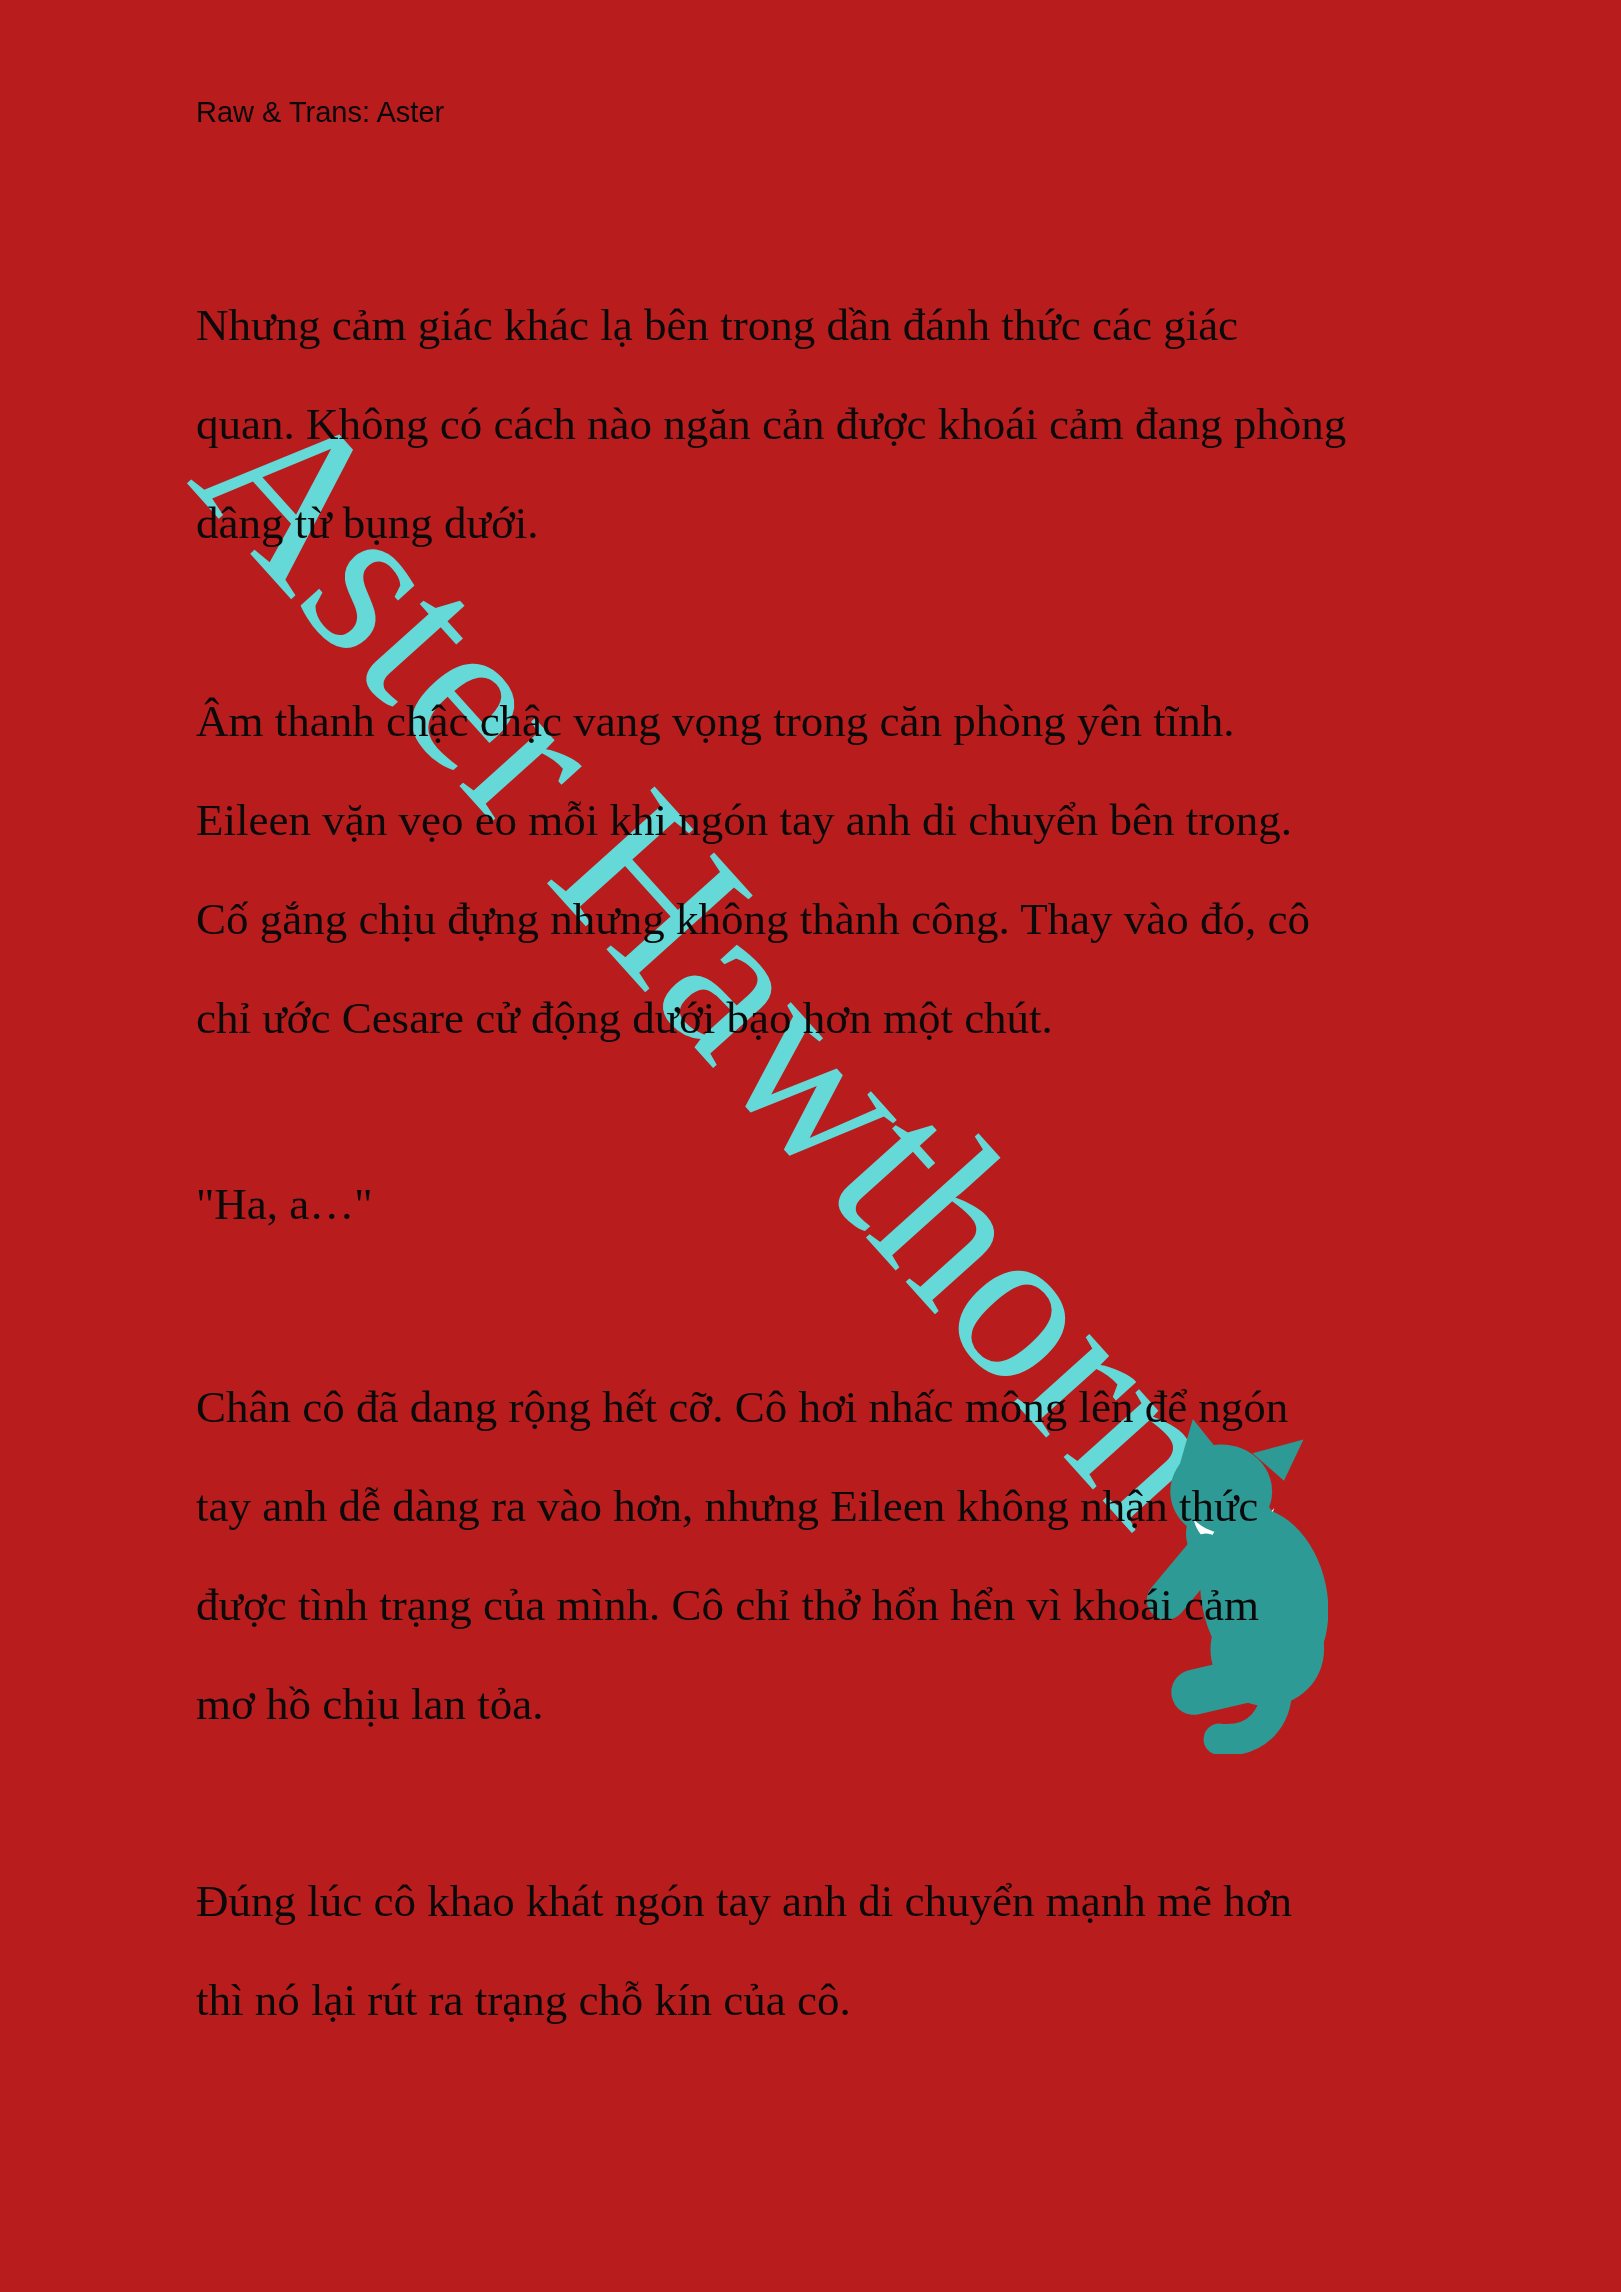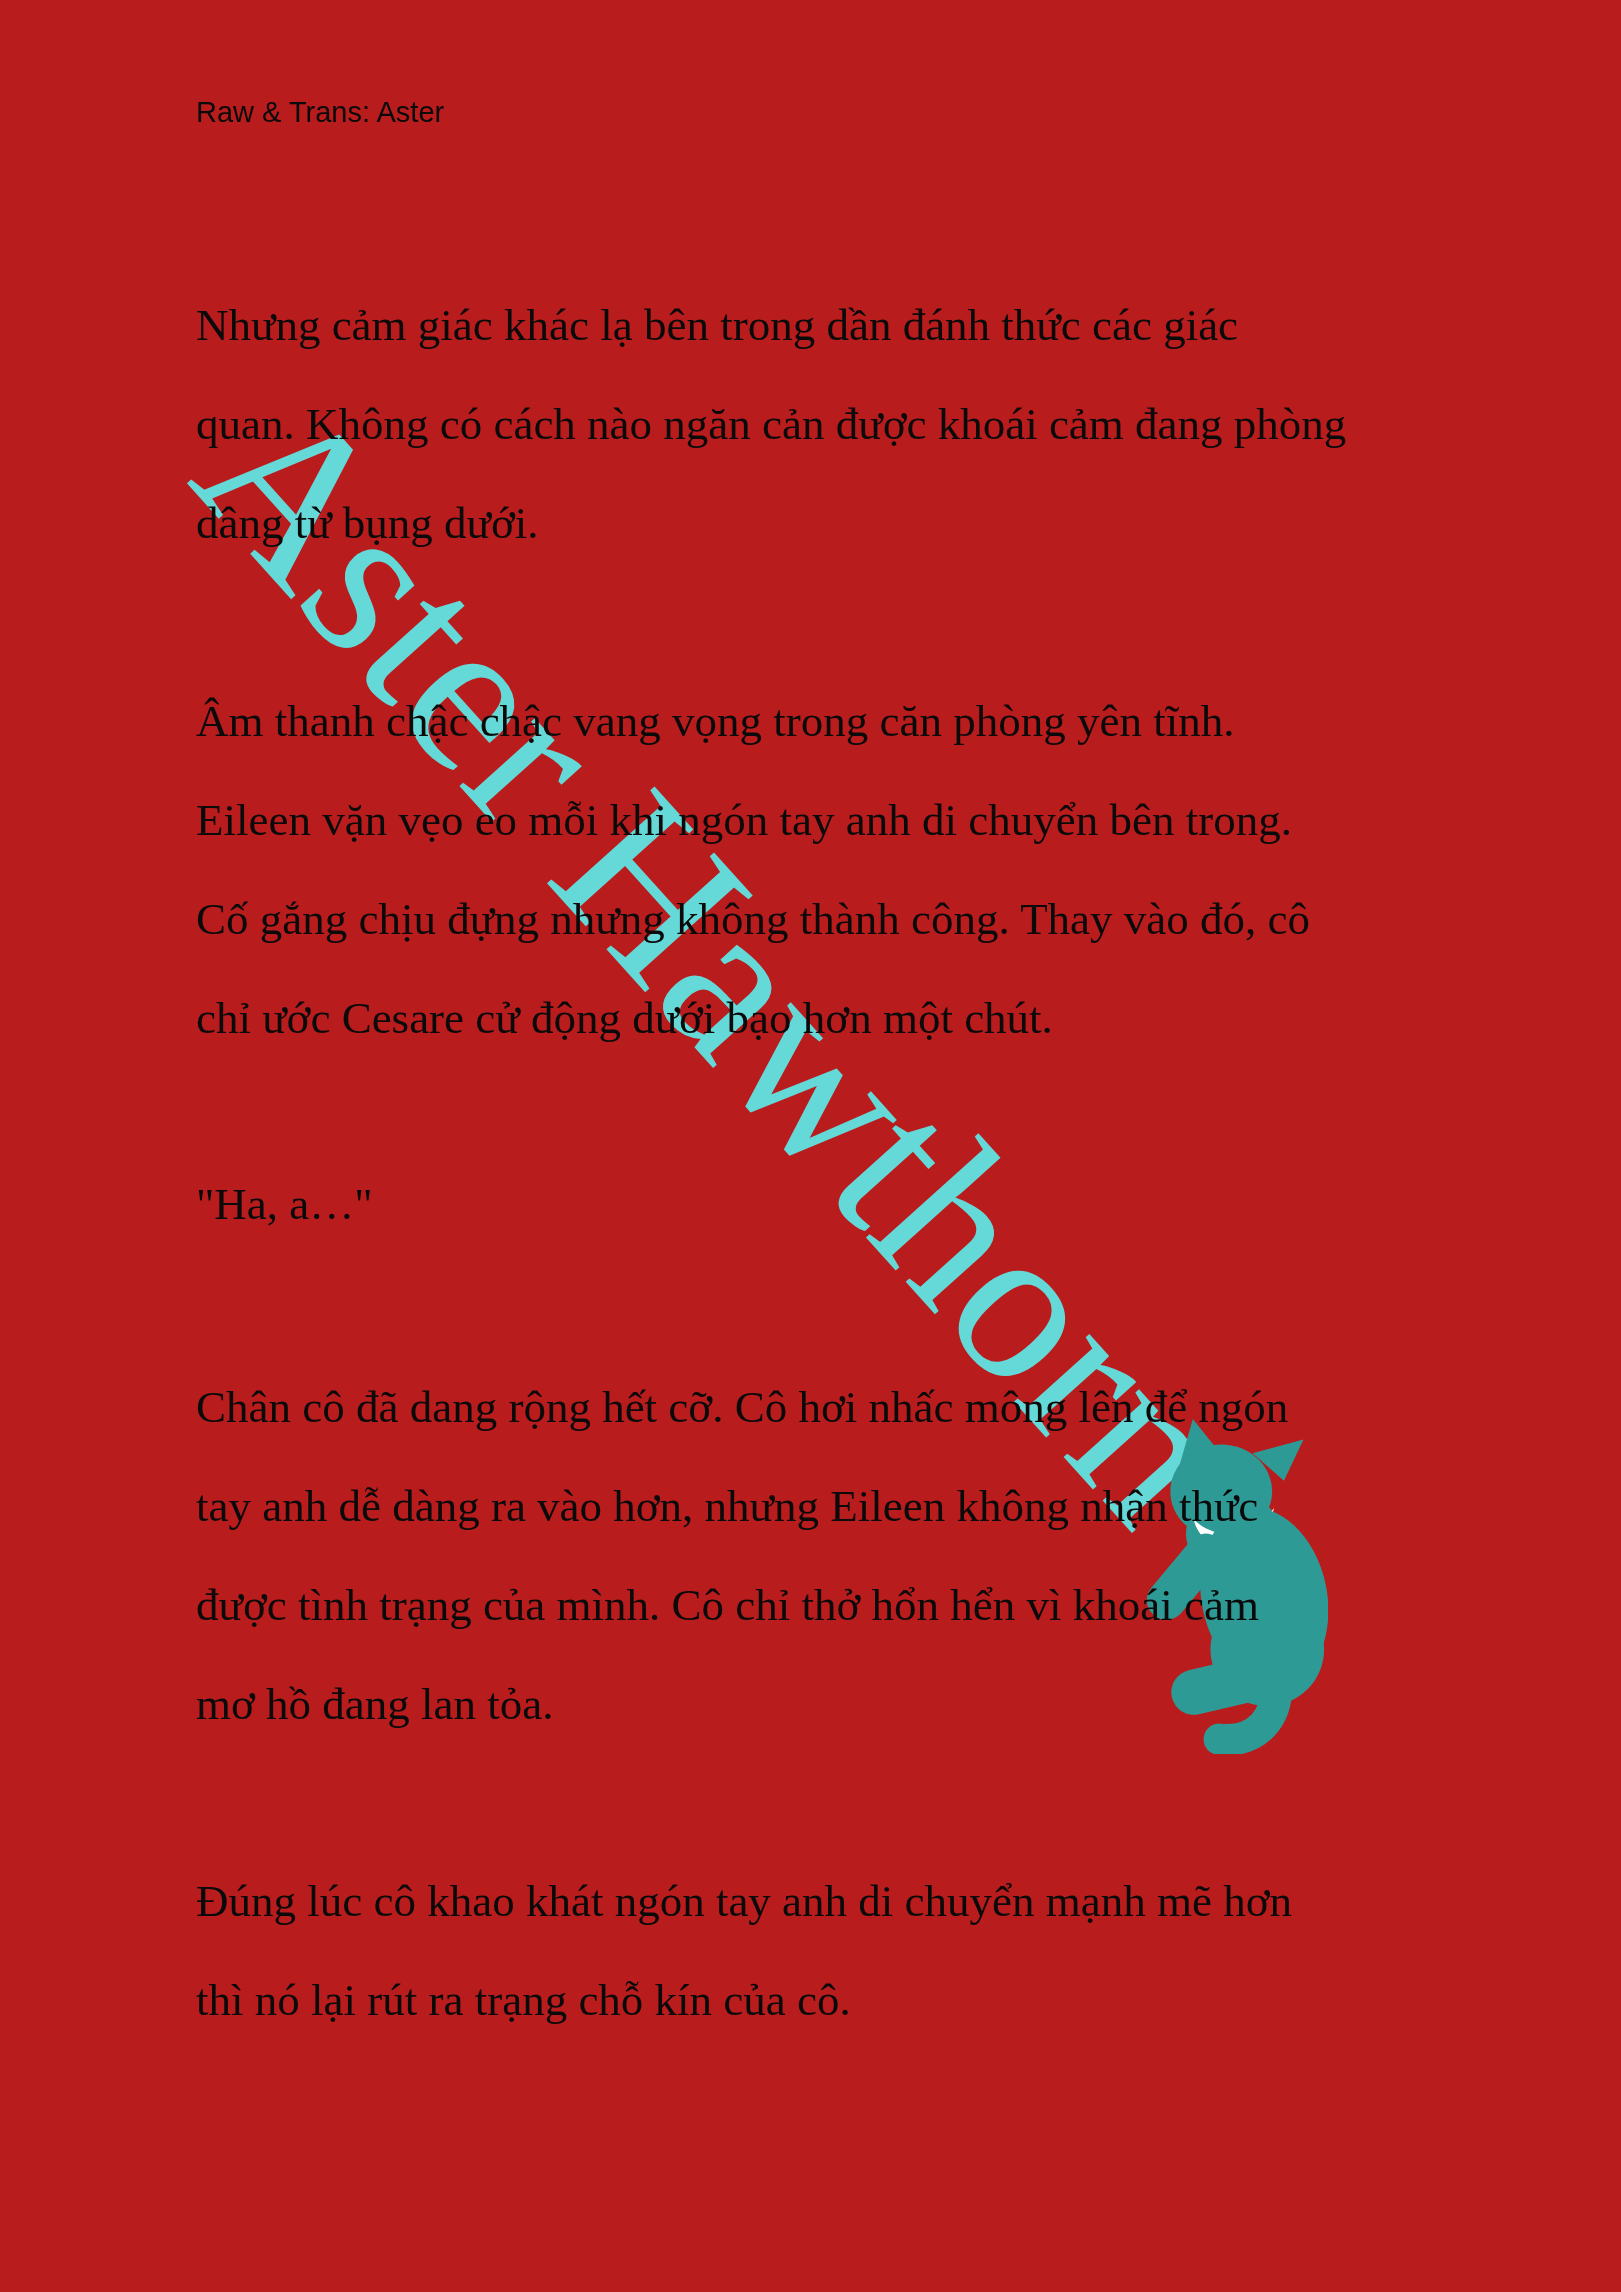--- a/index.html
+++ b/index.html
@@ -105,21 +105,21 @@
   </div>
 
   <div class="para p3">
     <div class="line">"Ha, a…"</div>
   </div>
 
   <div class="para p4">
     <div class="line">Chân cô đã dang rộng hết cỡ. Cô hơi nhấc mông lên để ngón</div>
     <div class="line">tay anh dễ dàng ra vào hơn, nhưng Eileen không nhận thức</div>
     <div class="line">được tình trạng của mình. Cô chỉ thở hổn hển vì khoái cảm</div>
-    <div class="line">mơ hồ đang lan tỏa.</div>
+    <div class="line">mơ hồ chịu lan tỏa.</div>
   </div>
 
   <div class="para p5">
     <div class="line">Đúng lúc cô khao khát ngón tay anh di chuyển mạnh mẽ hơn</div>
     <div class="line">thì nó lại rút ra trạng chỗ kín của cô.</div>
   </div>
 
 </div>
 
 

